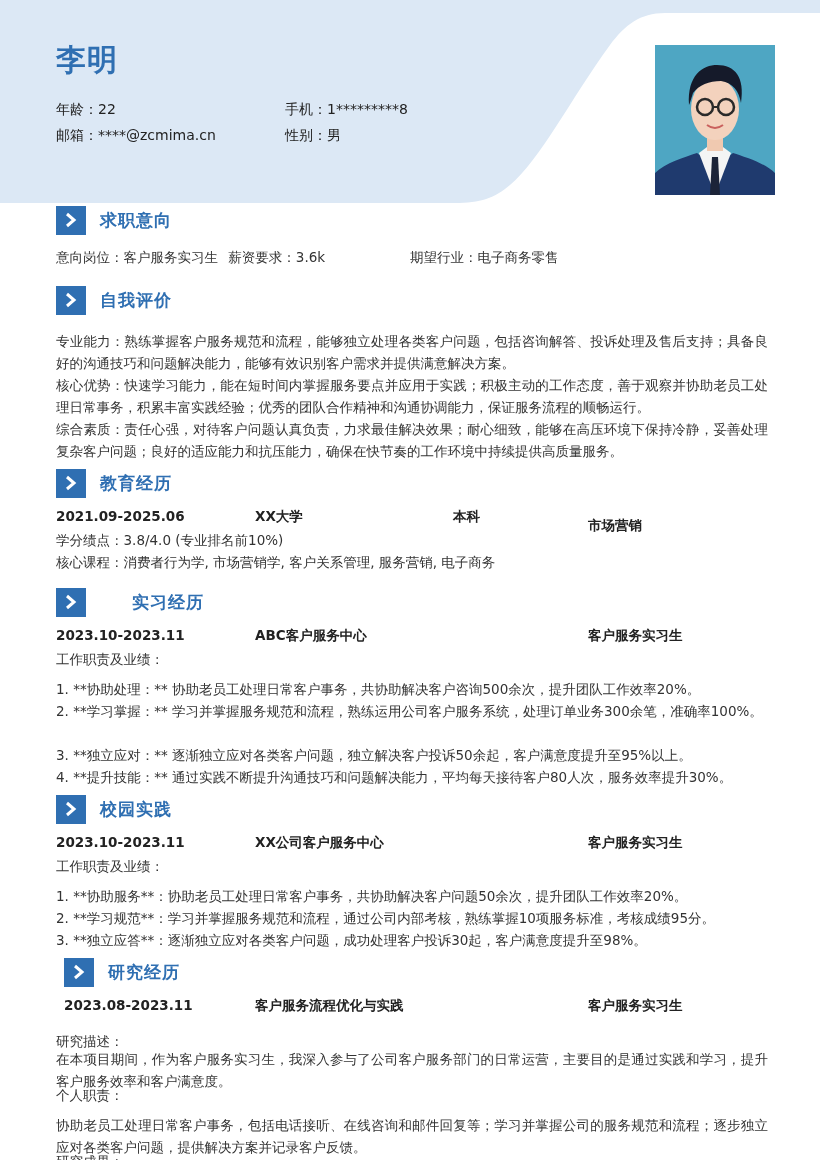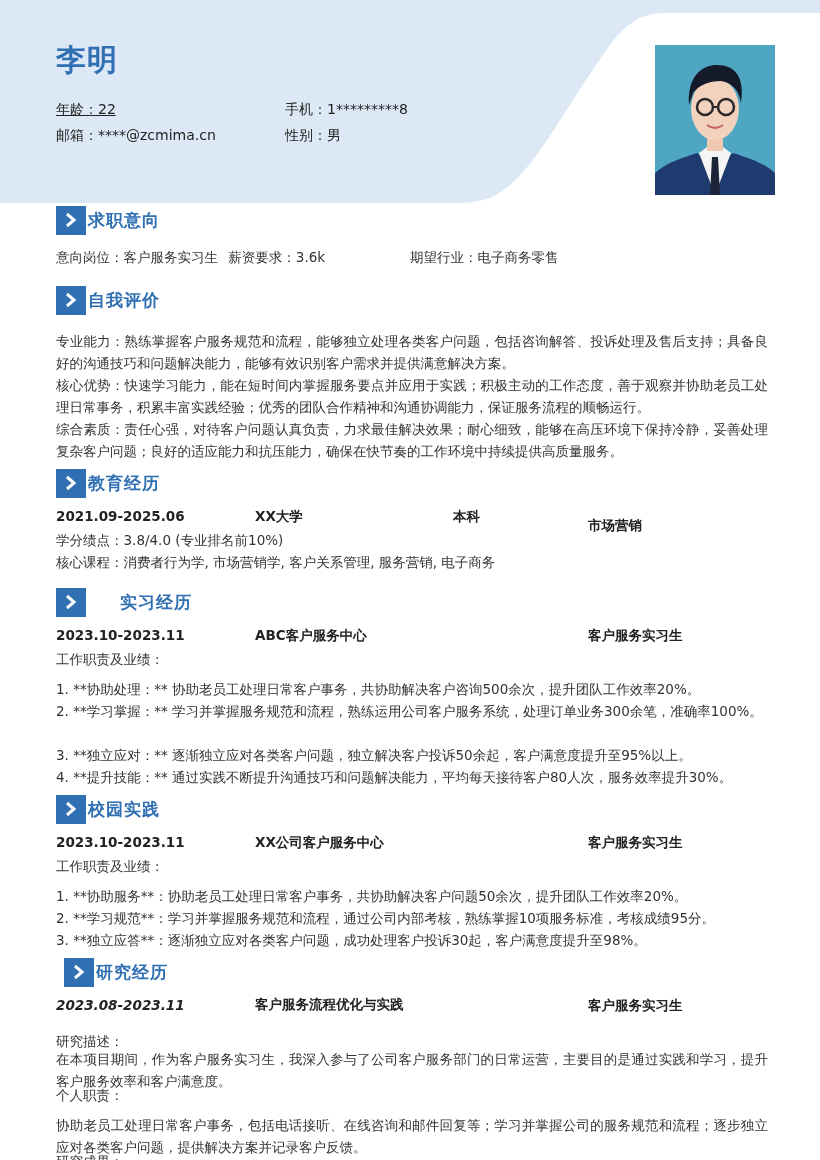--- a/index.html
+++ b/index.html
@@ -4,36 +4,36 @@
 <style>
   * { box-sizing: border-box; margin: 0; padding: 0; }
   html, body { width: 820px; height: 1160px; overflow: hidden; background: #ffffff; }
   body { font-family: "DejaVu Sans", "Liberation Sans", sans-serif; color: #333333; position: relative; }
   .header-bg { position: absolute; left: 0; top: 0; width: 820px; height: 210px; z-index: 0; }
   .name { position: absolute; left: 56px; top: 40px; font-size: 30px; font-weight: bold; color: #2f6fb2; letter-spacing: 1px; z-index: 1; }
   .info { position: absolute; font-size: 14px; color: #222; z-index: 1; white-space: nowrap; }
   .photo { position: absolute; left: 655px; top: 45px; width: 120px; height: 150px; z-index: 1; overflow: hidden; }
   .section-head { position: absolute; left: 56px; height: 30px; display: flex; align-items: center; }
   .sec-icon { width: 30px; height: 29px; background: #2f6fb2; display: flex; align-items: center; justify-content: center; }
-  .sec-title { margin-left: 2px; font-size: 17px; font-weight: bold; color: #2f6fb2; letter-spacing: 1px; }
+  .sec-title { margin-left: 14px; font-size: 17px; font-weight: bold; color: #2f6fb2; letter-spacing: 1px; }
   .line { position: absolute; left: 56px; width: 712px; font-size: 13.5px; line-height: 22px; color: #333; white-space: nowrap; }
   .para { position: absolute; left: 56px; width: 712px; font-size: 13.5px; line-height: 22px; color: #333; text-align: justify; word-break: break-all; margin-top: 8px; }
   .row { position: absolute; left: 56px; width: 712px; height: 22px; font-size: 13.5px; font-weight: bold; color: #222; }
   .row span { position: absolute; top: 0; white-space: nowrap; line-height: 22px; }
 </style>
 </head>
 <body>
 
 <svg class="header-bg" viewBox="0 0 820 210" width="820" height="210">
   <path d="M0,0 L820,0 L820,13 L665,13 C640,13 625,25 610,45 C570,100 540,160 510,185 C495,198 480,203 455,203 L0,203 Z" fill="#dce8f5"></path>
 </svg>
 
 <div class="name">李明</div>
 
-<div class="info" style="left:56px; top:101px;text-decoration:underline;">
+<div class="info" style="left:56px; top:101px;">
   <span>年龄：</span><span>22</span>
 </div>
 <div class="info" style="left:285px; top:101px;">
   <span>手机：</span><span>1*********8</span>
 </div>
 <div class="info" style="left:56px; top:127px;">
   <span>邮箱：</span><span>****@zcmima.cn</span>
 </div>
 <div class="info" style="left:285px; top:127px;">
   <span>性别：</span><span>男</span>
@@ -137,21 +137,21 @@
 
 <div class="section-head" style="top:957px;padding-left:8px;">
   <div class="sec-icon">
     <svg width="14" height="16" viewBox="0 0 14 16">
         <path d="M3,2 L10,8 L3,14" fill="none" stroke="#ffffff" stroke-width="3"></path>
       </svg>
   </div>
   <div class="sec-title">研究经历</div>
 </div>
 <div class="row" style="top:994px;">
-  <span style="left:0;font-style:italic;">2023.08-2023.11</span>
-  <span style="left:199px;font-family:Liberation Serif, serif;">客户服务流程优化与实践</span>
+  <span style="left:8px;">2023.08-2023.11</span>
+  <span style="left:199px;">客户服务流程优化与实践</span>
   <span style="left:532px;">客户服务实习生</span>
 </div>
 <div class="line" style="top:1018px;margin-top:12px;">研究描述：</div>
 <div class="para" style="top:1040px;">在本项目期间，作为客户服务实习生，我深入参与了公司客户服务部门的日常运营，主要目的是通过实践和学习，提升客户服务效率和客户满意度。</div>
 <div class="line" style="top:1084px;">个人职责：</div>
 <div class="para" style="top:1106px;">协助老员工处理日常客户事务，包括电话接听、在线咨询和邮件回复等；学习并掌握公司的服务规范和流程；逐步独立应对各类客户问题，提供解决方案并记录客户反馈。</div>
 <div class="line" style="top:1150px;">研究成果：</div>
 
 </body></html>

